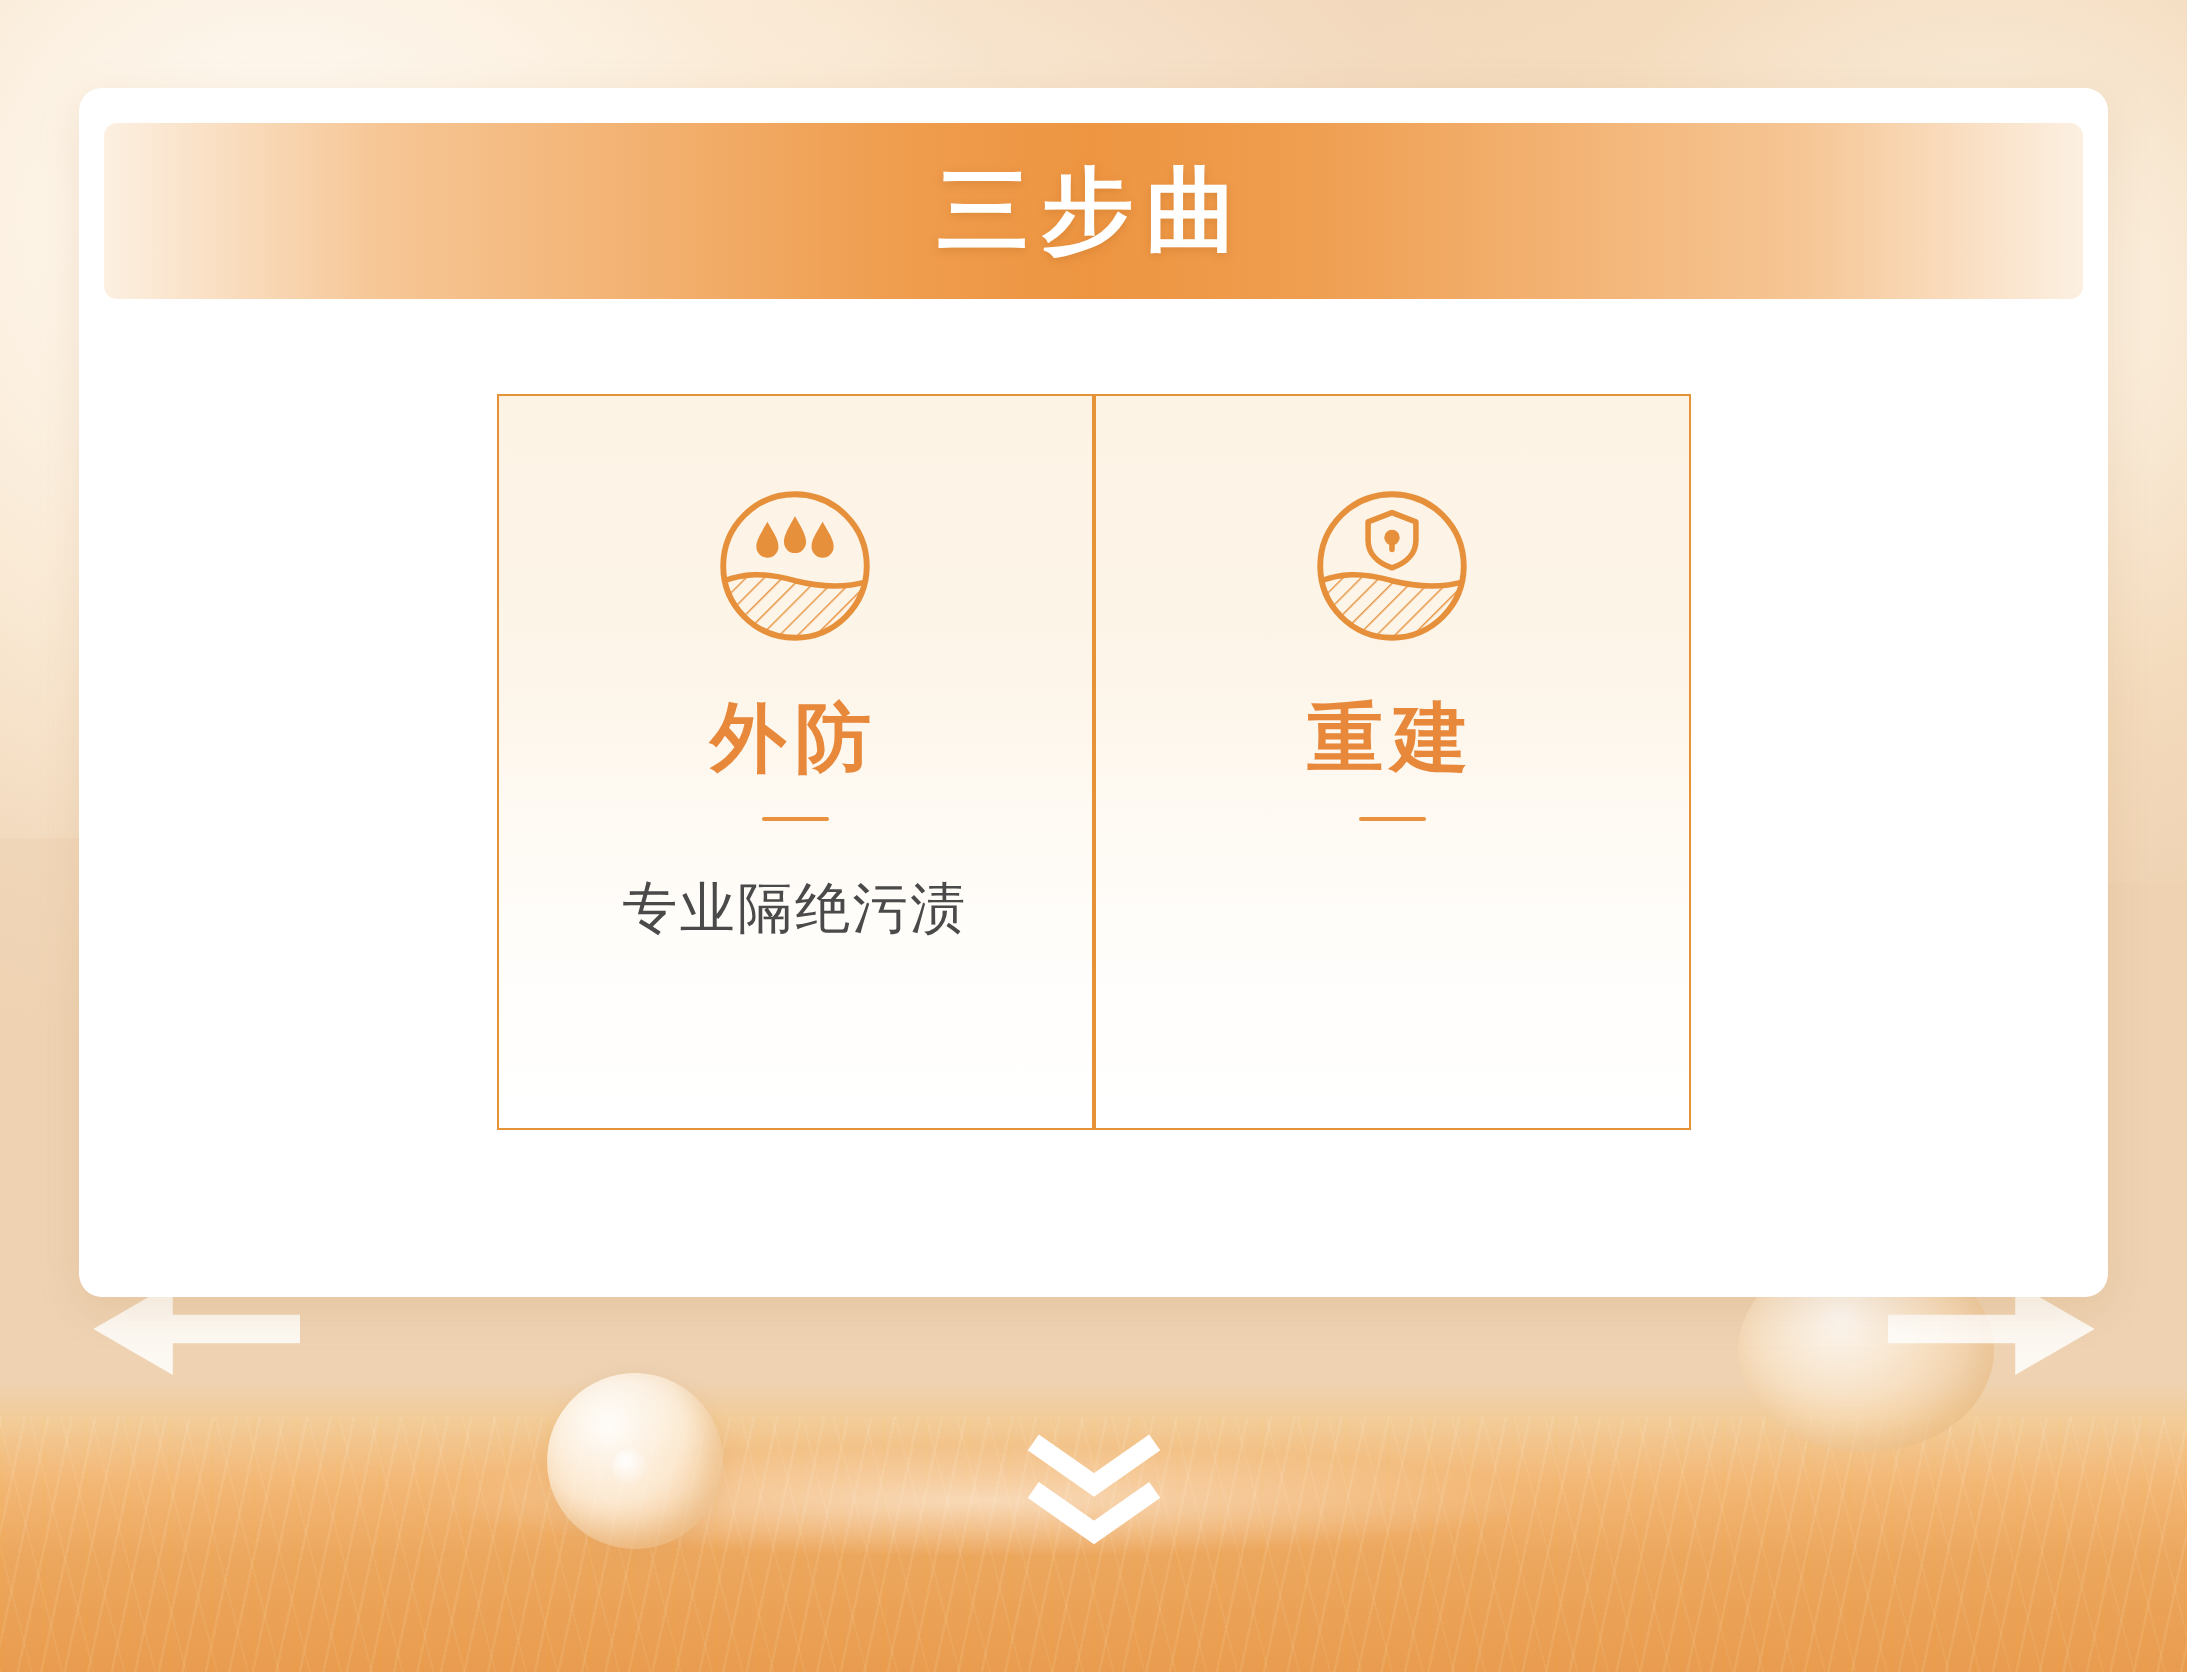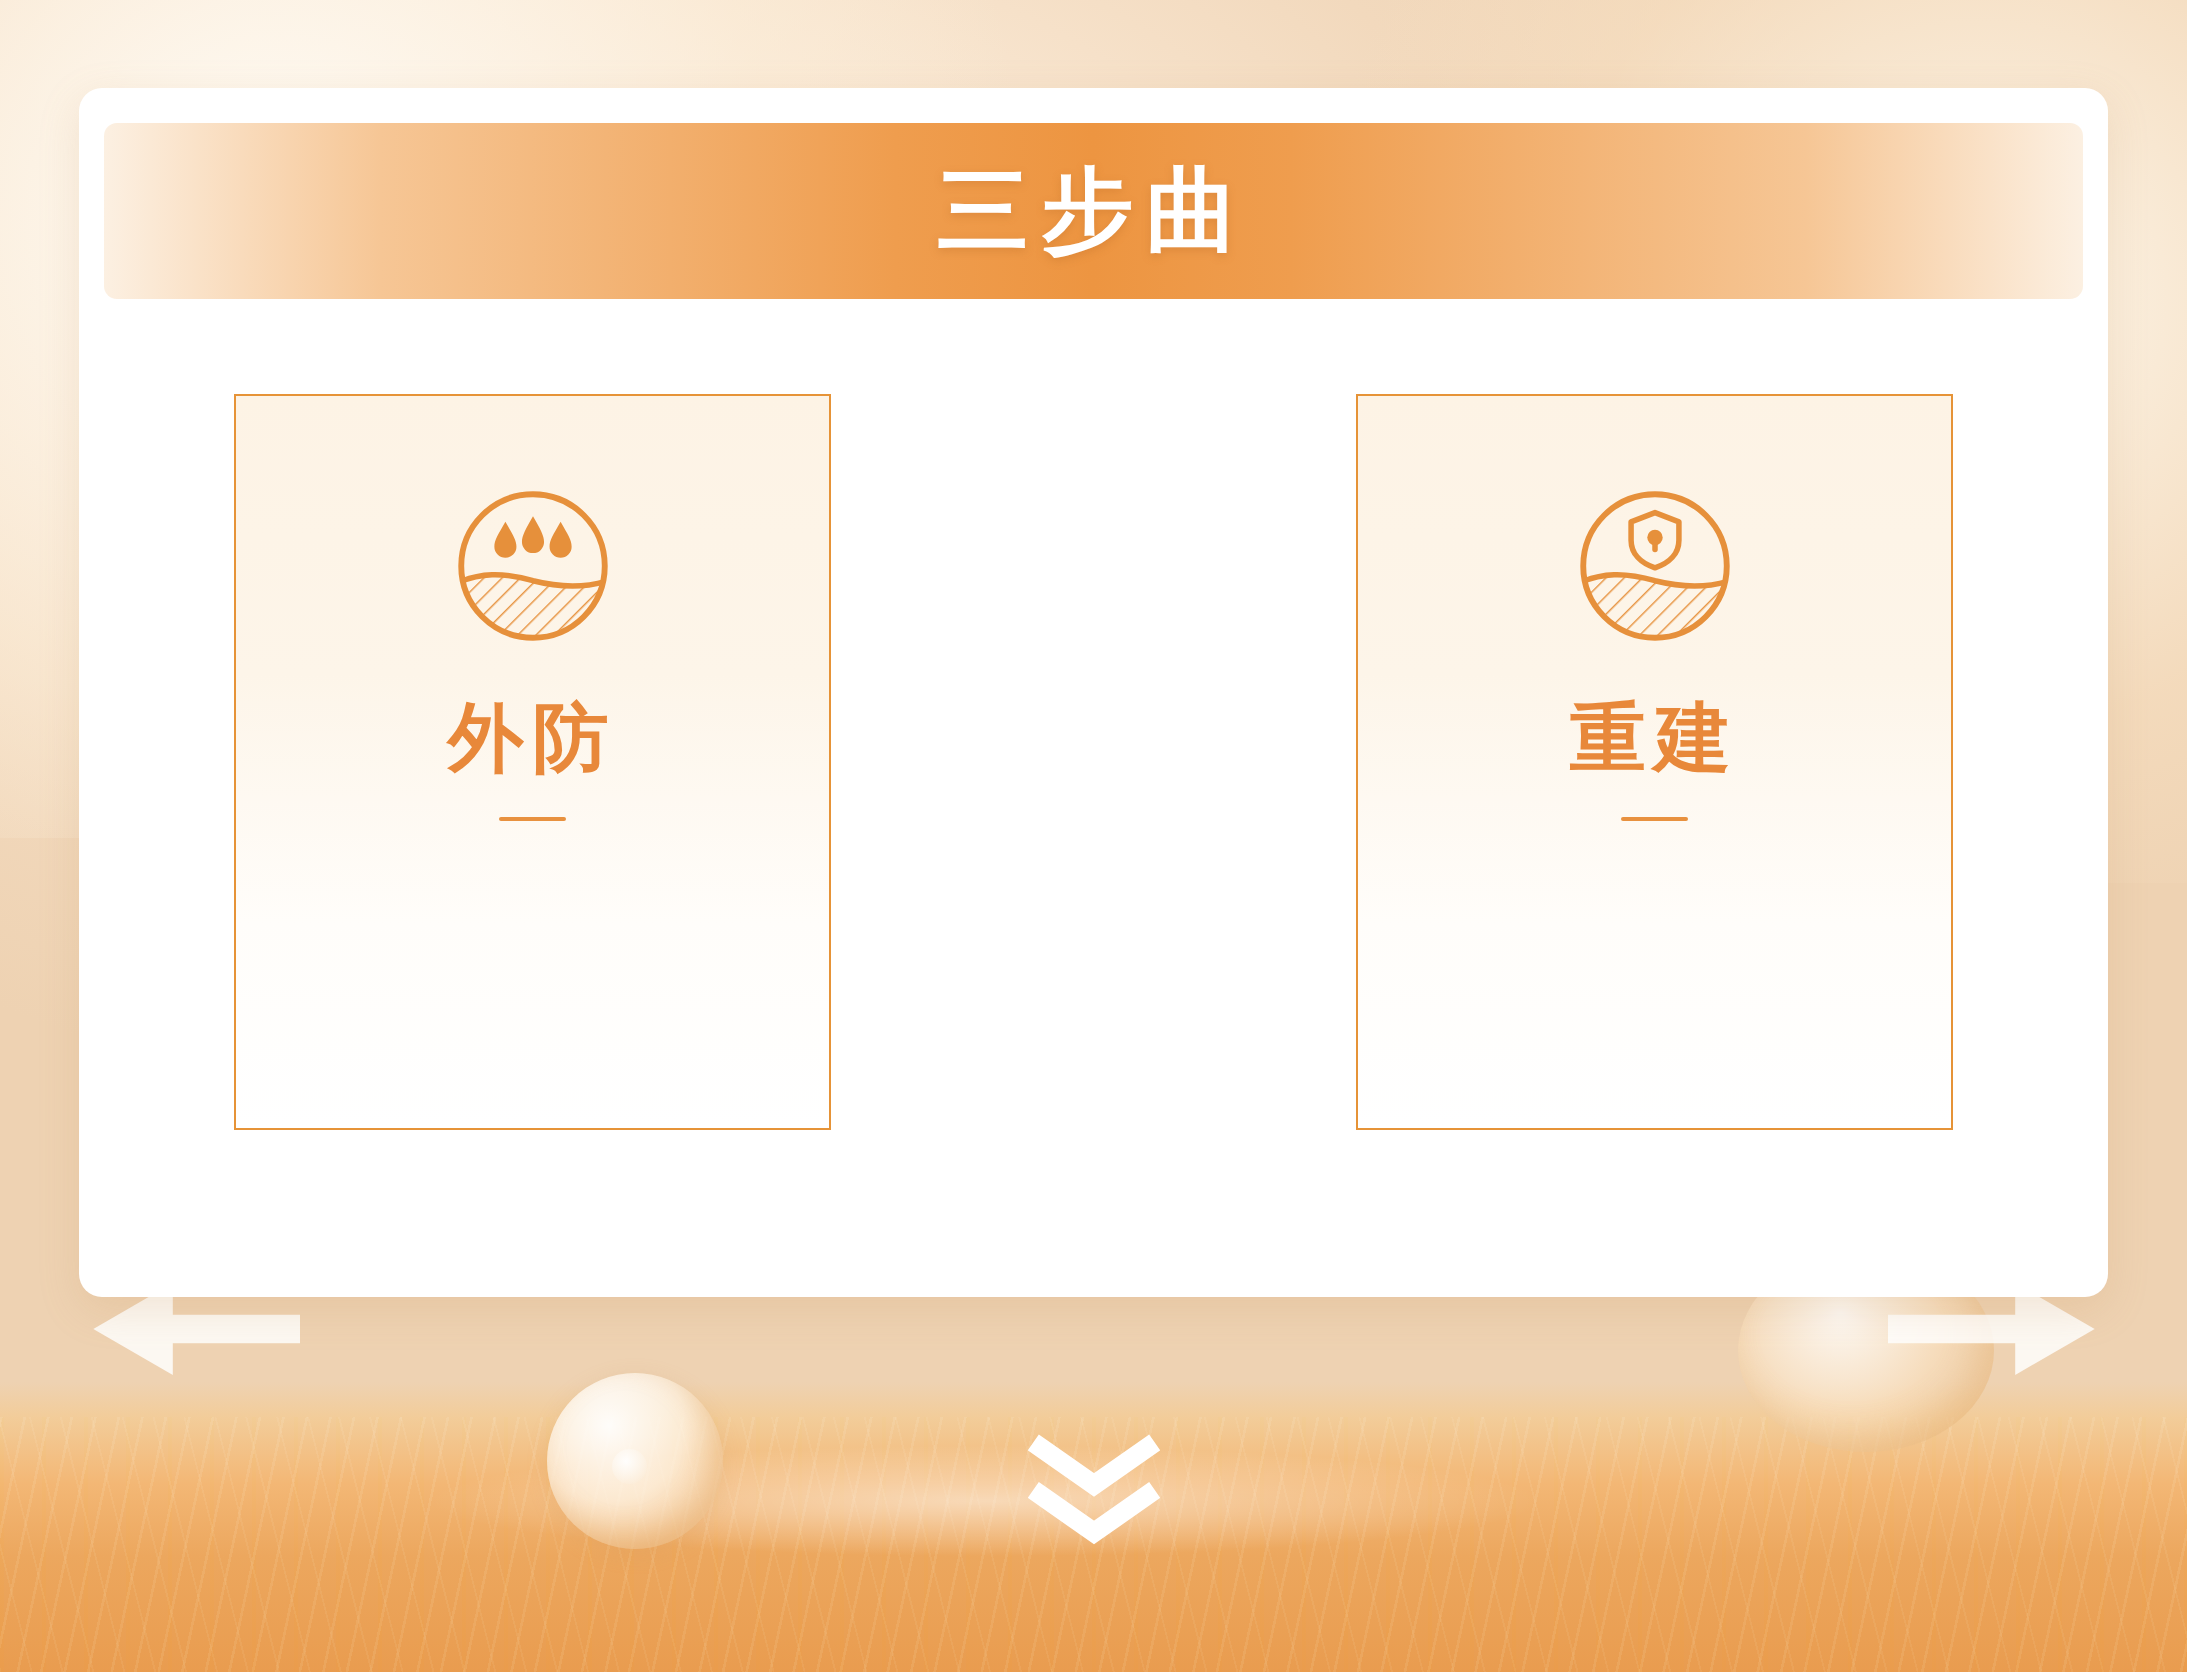--- a/index.html
+++ b/index.html
@@ -129,21 +129,21 @@
     color: #ffffff;
     font-size: 92px;
     font-weight: 700;
     letter-spacing: 12.4px;
     text-shadow: 0 2.6px 8.8px rgba(190,110,40,0.35);
     white-space: nowrap;
   }
 
   .cards-row {
     display: flex;
-    justify-content: space-between;
+    justify-content: center;
     margin: 95px 155px 0 155px;
   }
 
   .feature {
     width: 593px;
     height: 732px;
     border: 2.6px solid #e69337;
     background: linear-gradient(to bottom, #fdf3e5 0%, #fdf5e9 38%, #fffdfa 72%, #ffffff 100%);
     display: flex;
     flex-direction: column;
@@ -235,20 +235,21 @@
           <g clip-path="url(#clip1)">
             <path d="M4 62 C 20 52, 36 54, 50 58 C 66 62, 82 62, 96 56 L96 96 L4 96 Z" fill="url(#hatch1)" opacity="0.95"></path>
             <path d="M4 62 C 20 52, 36 54, 50 58 C 66 62, 82 62, 96 56" fill="none" stroke="#e6903b" stroke-width="3"></path>
           </g>
           <path d="M35 26 C 31 33, 29 36, 29 39.5 A6 6 0 0 0 41 39.5 C 41 36, 39 33, 35 26 Z" fill="#e6903b"></path>
           <path d="M50 23 C 46 30, 44 33.5, 44 37 A6 6 0 0 0 56 37 C 56 33.5, 54 30, 50 23 Z" fill="#e6903b"></path>
           <path d="M65 26 C 61 33, 59 36, 59 39.5 A6 6 0 0 0 71 39.5 C 71 36, 69 33, 65 26 Z" fill="#e6903b"></path>
         </svg>
         <div class="feature-title">外防</div>
         <div class="divider"></div>
+        <div class="feature-desc">专业隔绝污渍</div>
       </div>
 
 
       <div class="feature">
         <svg class="feature-icon" viewBox="0 0 100 100">
           <defs>
             <clipPath id="clip3">
                 <circle cx="50" cy="50" r="39"></circle>
               </clipPath>
             <pattern id="hatch3" width="7" height="7" patternTransform="rotate(45)" patternUnits="userSpaceOnUse">

